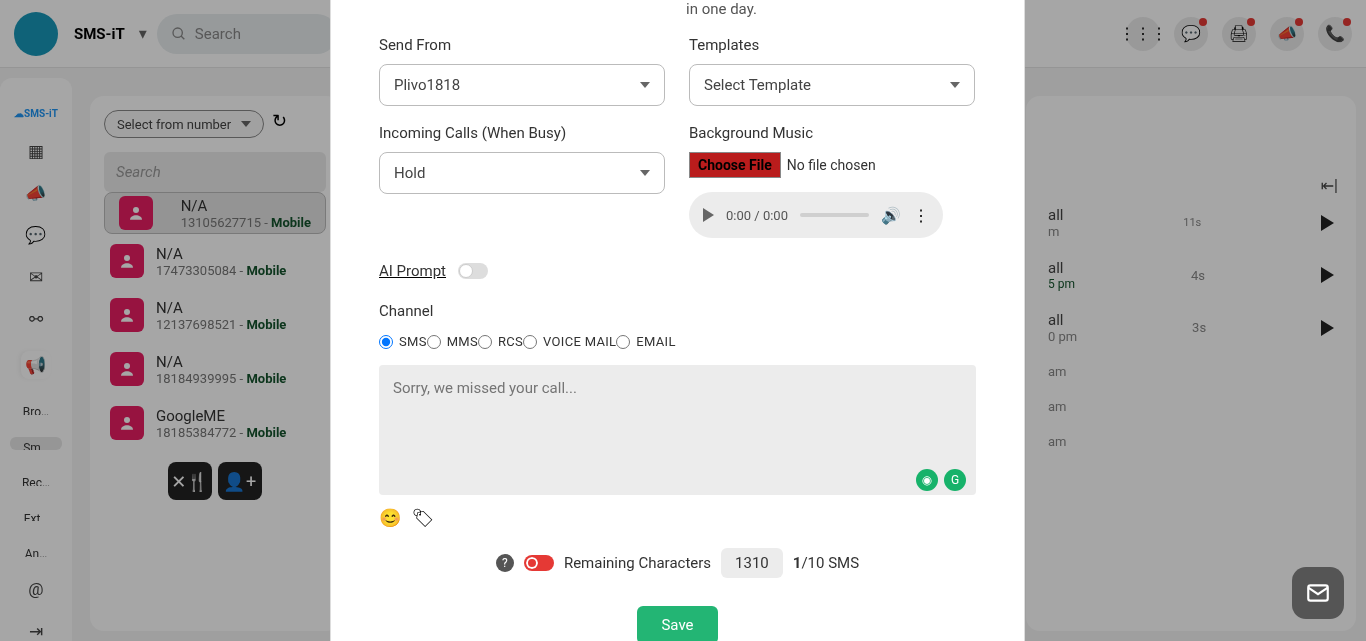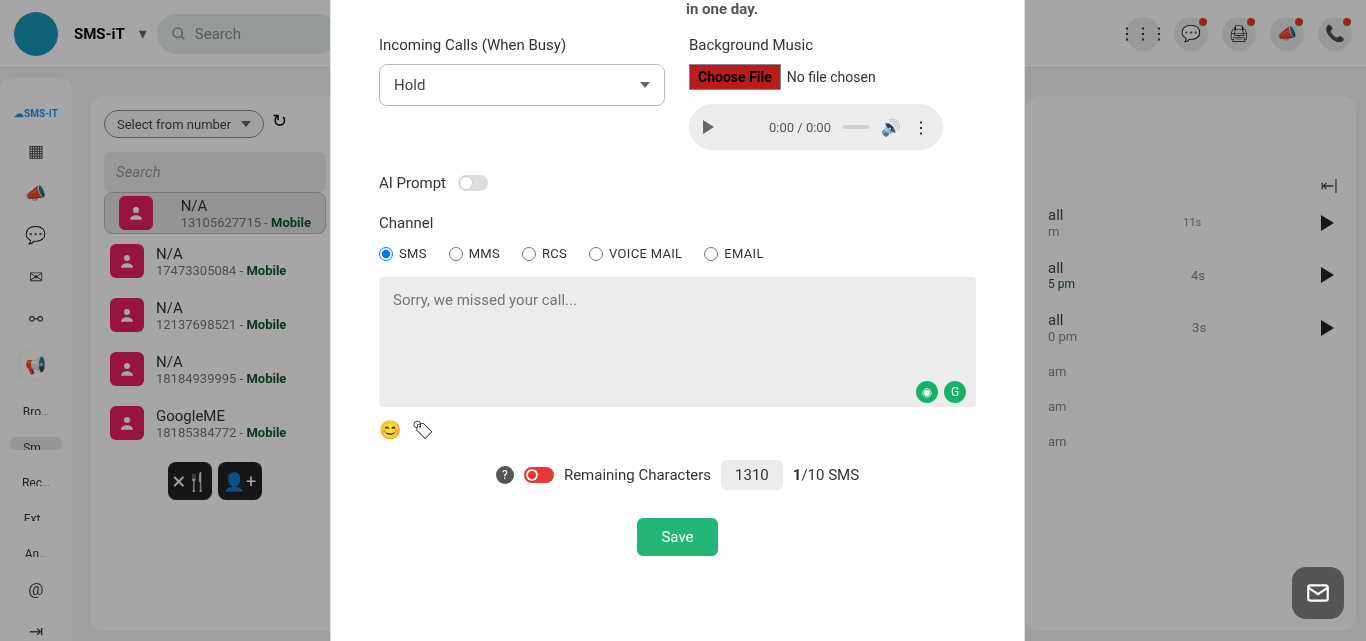--- a/index.html
+++ b/index.html
@@ -40,39 +40,39 @@
   .sq-btn { width: 44px; height: 38px; background: #222; border-radius: 8px; color: #fff; display: flex; align-items: center; justify-content: center; font-size: 18px; }
 
   
   .right-col { position: absolute; top: 96px; right: 10px; width: 330px; bottom: 10px; background: #fff; border-radius: 14px; z-index: 1; padding: 100px 22px 0 22px; }
   .r-row { display: flex; justify-content: space-between; align-items: center; padding: 10px 0; color: #444; font-size: 15px; }
   .r-row .play { width: 0;height: 0;border-top:8px solid transparent;border-bottom:8px solid transparent;border-left:13px solid #222;}
   .collapse-ico { position: absolute; top: 80px; right: 18px; color: #444; font-size: 16px; }
 
   
   .modal { position: absolute; left: 330px; top: 0; width: 695px; height: 641px; background: #fff; z-index: 10; border-left: 1px solid #ddd; border-right: 1px solid #ddd; overflow-y: hidden; padding: 0 48px; }
-  .mod-note { color: #555; font-size: 15px; margin: 0 0 4px auto; text-align: left; width: 290px; font-weight: bold; }
+  .mod-note { color: #555; font-size: 15px; margin: 0 0 4px auto; text-align: left; width: 290px; }
   .mod-row { display: flex; gap: 24px; margin-top: 18px; }
   .mod-col { flex: 1; }
   .mod-col.half { flex: 0 0 286px; }
   .lbl { font-size: 15px; color: #333; margin-bottom: 10px; display: block; }
   .sel { width: 100%; height: 42px; border: 1px solid #bbb; border-radius: 8px; background: #fff; padding: 0 14px; display: flex; align-items: center; justify-content: space-between; color: #444; font-size: 15px; }
   .chev { width: 0;height:0;border-left:5px solid transparent;border-right:5px solid transparent;border-top:6px solid #666; }
   .file-wrap { display: flex; align-items: center; gap: 6px; }
   .file-btn { border: 1px solid #888; background: #b91c1c; padding: 4px 8px; font-size: 14px; font-weight: bold; }
   .file-txt { font-size: 14px; color: #333; }
   .audio { width: 254px; height: 46px; background: #ececec; border-radius: 24px; display: flex; align-items: center; padding: 0 14px; gap: 12px; margin-top: 14px; }
   .play-sm { width: 0;height:0;border-top:7px solid transparent;border-bottom:7px solid transparent;border-left:11px solid #666;}
-  .audio .time { font-size: 13px; color: #555; margin-left: 43px; }
+  .audio .time { font-size: 13px; color: #555; }
   .audio .bar { flex:1; height: 4px; background: #cfcfcf; border-radius: 2px; }
   .toggle { width: 30px; height: 16px; background: #ddd; border-radius: 8px; position: relative; display: inline-block; vertical-align: middle; }
   .toggle .knob { position: absolute; left: 1px; top: 1px; width: 14px; height: 14px; background: #fff; border-radius: 50%; border:1px solid #ccc; }
   .toggle.on { background: #e53935; }
   .toggle.on .knob { left: 1px; border-color: #e53935;  background:#e53935; box-shadow: 0 0 0 2px #fff inset;}
-  .radio-row { display: flex; gap: 22px; align-items: center; margin-top: 14px; }
+  .radio-row { display: flex; align-items: center; margin-top: 14px; }
   .rad { display: flex; align-items: center; gap: 6px; font-size: 13px; color: #333; letter-spacing: .3px;}
   .rad input { width: 14px; height: 14px; }
   .big-text { width: 100%; height: 130px; background: #ececec; border: none; border-radius: 4px; padding: 14px; font-size: 15px; color: #666; resize: none; margin-top: 16px; }
   .ta-corner { position: relative; }
   .ta-tools { position: absolute; right: 10px; bottom: 8px; display: flex; gap: 6px; }
   .tool { width: 22px; height: 22px; border-radius: 50%; background: #17b26a; color: #fff; font-size: 12px; display:flex; align-items:center; justify-content:center; }
   .under { display: flex; gap: 10px; margin-top: 8px; font-size: 18px; }
   .char-row { display: flex; align-items: center; justify-content: center; gap: 10px; margin-top: 20px; font-size: 15px; color: #333; }
   .count-box { background: #ececec; padding: 6px 14px; border-radius: 6px; font-size: 15px; }
   .save-btn { display: block; margin: 28px auto 0; background: #23b574; color: #fff; border: none; padding: 10px 24px; border-radius: 6px; font-size: 15px; }
@@ -267,20 +267,36 @@
     <span style="font-size:13px;color:#888;"></span>
     </div>
     </div>
 </div>
 
 <div class="overlay"></div>
 
 <div class="modal">
   <div class="mod-note" style="margin-top:0;">in one day.</div>
 
+  <div class="mod-row">
+    <div class="mod-col half">
+      <span class="lbl">Send From</span>
+      <div class="sel">
+        <span>Plivo1818</span>
+        <span class="chev"></span>
+      </div>
+    </div>
+    <div class="mod-col half">
+      <span class="lbl">Templates</span>
+      <div class="sel">
+        <span>Select Template</span>
+        <span class="chev"></span>
+      </div>
+    </div>
+  </div>
 
   <div class="mod-row">
     <div class="mod-col half">
       <span class="lbl">Incoming Calls (When Busy)</span>
       <div class="sel">
         <span>Hold</span>
         <span class="chev"></span>
       </div>
     </div>
     <div class="mod-col half">
@@ -292,21 +308,21 @@
       <div class="audio">
         <span class="play-sm"></span>
         <span class="time">0:00 / 0:00</span>
         <span class="bar"></span>
         <span>🔊</span>
         <span>⋮</span>
       </div>
     </div>
   </div>
 
-  <div style="margin-top:24px; display:flex; align-items:center; gap:12px;">
+  <div style="margin-top:24px; display:flex; align-items:center; gap:12px;text-decoration:underline;">
     <span class="lbl" style="margin:0;">AI Prompt</span>
     <span class="toggle">
         <span class="knob"></span>
       </span>
   </div>
 
   <div style="margin-top:22px;">
     <span class="lbl">Channel</span>
     <div class="radio-row" id="channel-row">
         <label class="rad">

